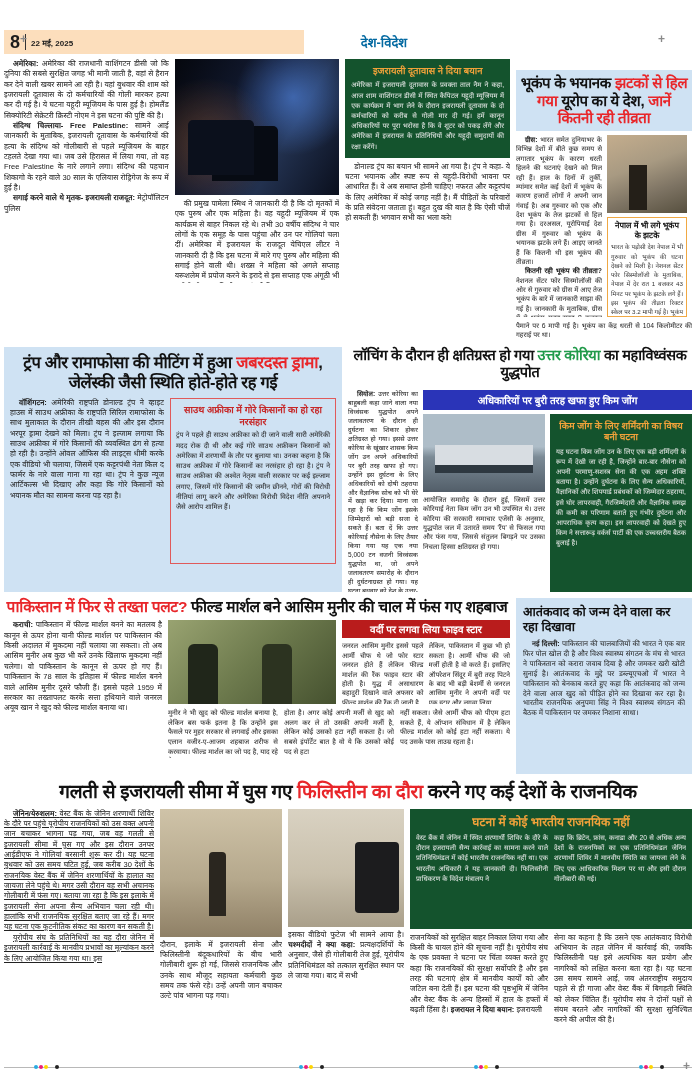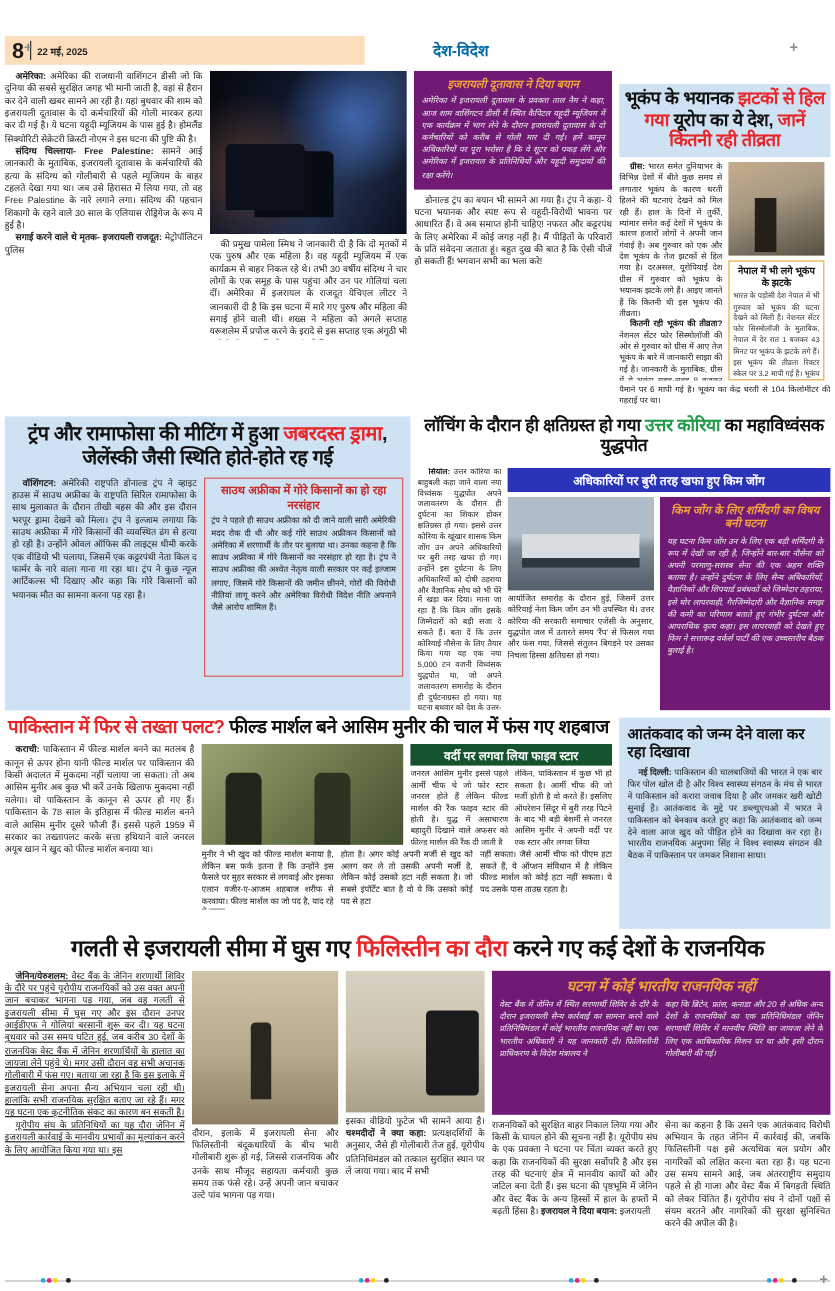--- a/index.html
+++ b/index.html
@@ -27,21 +27,21 @@
   
   .red { color:#e8262a; }
   .green { color:#219a4a; }
   .hl { font-weight:bold; text-align:center; letter-spacing:-0.3px; color:#111; }
   .col { font-size:7.5px; line-height:1.38; text-align:justify; color:#222; overflow:hidden; }
   .col p { text-indent:9px; }
   .lead { font-weight:bold; }
   .photo { position:relative; overflow:hidden; flex:none; }
   .photo::after { content:""; position:absolute; }
 
-  .blackbox { background:#701a75; color:#f2f2f2; padding:6px; overflow:hidden;font-style:italic; }
+  .blackbox { background:#14532d; color:#f2f2f2; padding:6px; overflow:hidden; }
   .bb-title { color:#f0a23a; font-weight:bold; text-align:center; font-size:9.5px; line-height:1.2; margin-bottom:4px; }
   .bb-text { font-size:6.8px; line-height:1.5; text-align:justify; color:#eee; }
 
   .row { display:flex; gap:6px; }
 
   
   .a1 { width:506px; }
   .hl-a1 { font-size:18.5px; line-height:1.15; margin-bottom:6px; }
   .a1-body { display:flex; gap:6px; height:224px; }
   .a1-body .col { flex:1; }
@@ -95,21 +95,21 @@
   .a5 { width:506px; }
   .hl-a5 { font-size:15.5px; line-height:1.2; margin-bottom:4px; }
   .a5-body { display:flex; gap:6px; height:142px; }
   .a5-col1 { width:158px; }
   .a5-right { flex:1; display:flex; flex-direction:column; gap:4px; }
   .a5-rtop { display:flex; gap:6px; height:84px; }
   .photo-munir { width:168px; height:84px;
     background:linear-gradient(135deg,#99a371 0%,#6d7a4d 50%,#45512f 100%); }
   .photo-munir::after { left:12%; top:28%; width:18%; height:72%; background:#20261a; border-radius:6px 6px 0 0; box-shadow:74px 0 0 #2c3320; }
   .a5-bannerzone { flex:1; display:flex; flex-direction:column; gap:3px; }
-  .blackbanner { background:#14532d; color:#fff; font-weight:bold; font-size:10px; text-align:center; padding:2px 0; }
+  .blackbanner { background:#b91c1c; color:#fff; font-weight:bold; font-size:10px; text-align:center; padding:2px 0; }
   .a5-bcols { display:flex; gap:5px; flex:1; overflow:hidden; }
   .a5-bcols .col { flex:1; font-size:6.8px; }
   .a5-rbottom { display:flex; gap:6px; height:50px; overflow:hidden; }
   .a5-rbottom .col { flex:1; font-size:6.9px; }
 
   .a6 { width:176px; background:#cfe2f3; padding:7px; }
   .a6-title { font-size:12.5px; font-weight:bold; line-height:1.2; margin-bottom:4px; color:#111; }
   .a6-text { font-size:7.2px; height:128px; }
 
   

